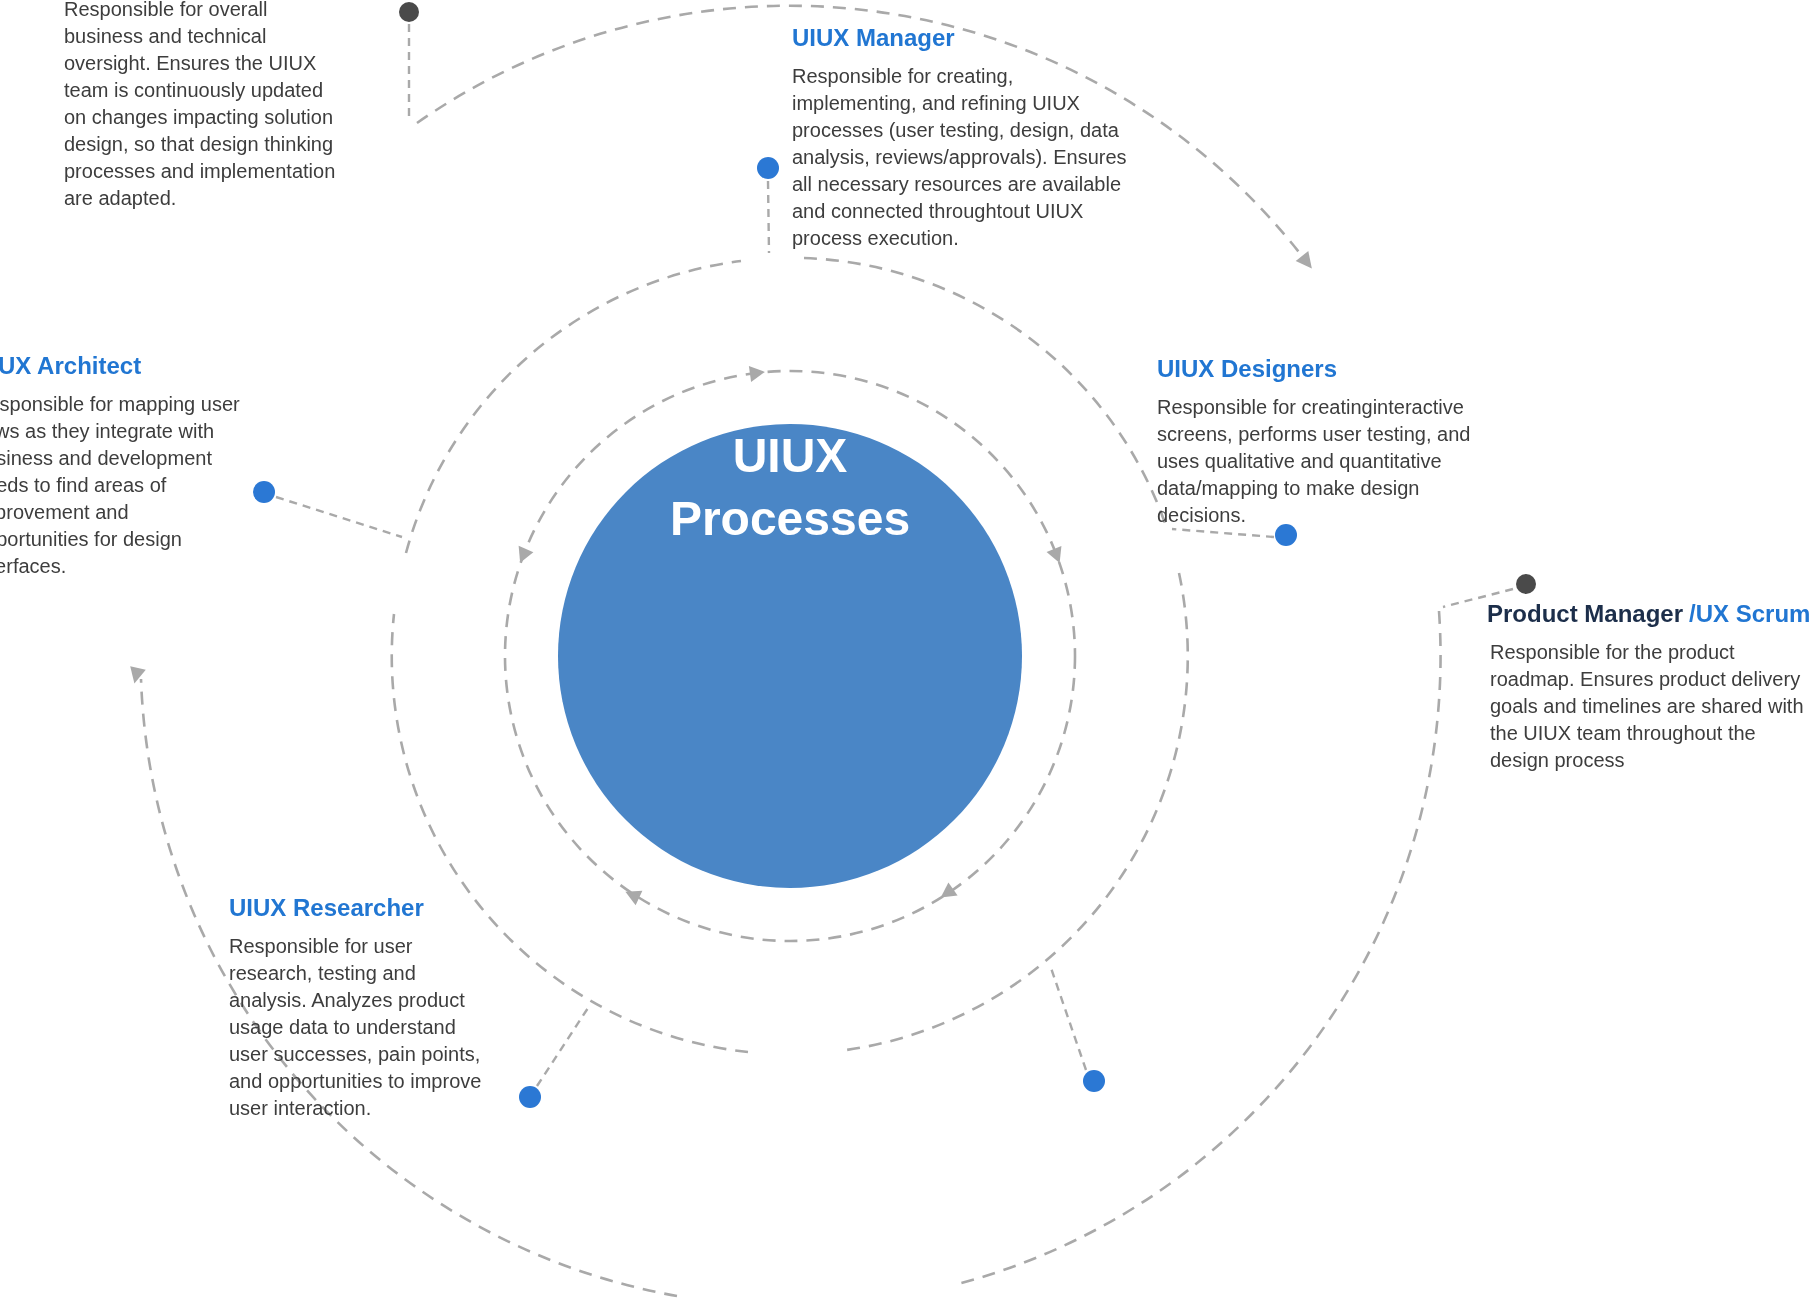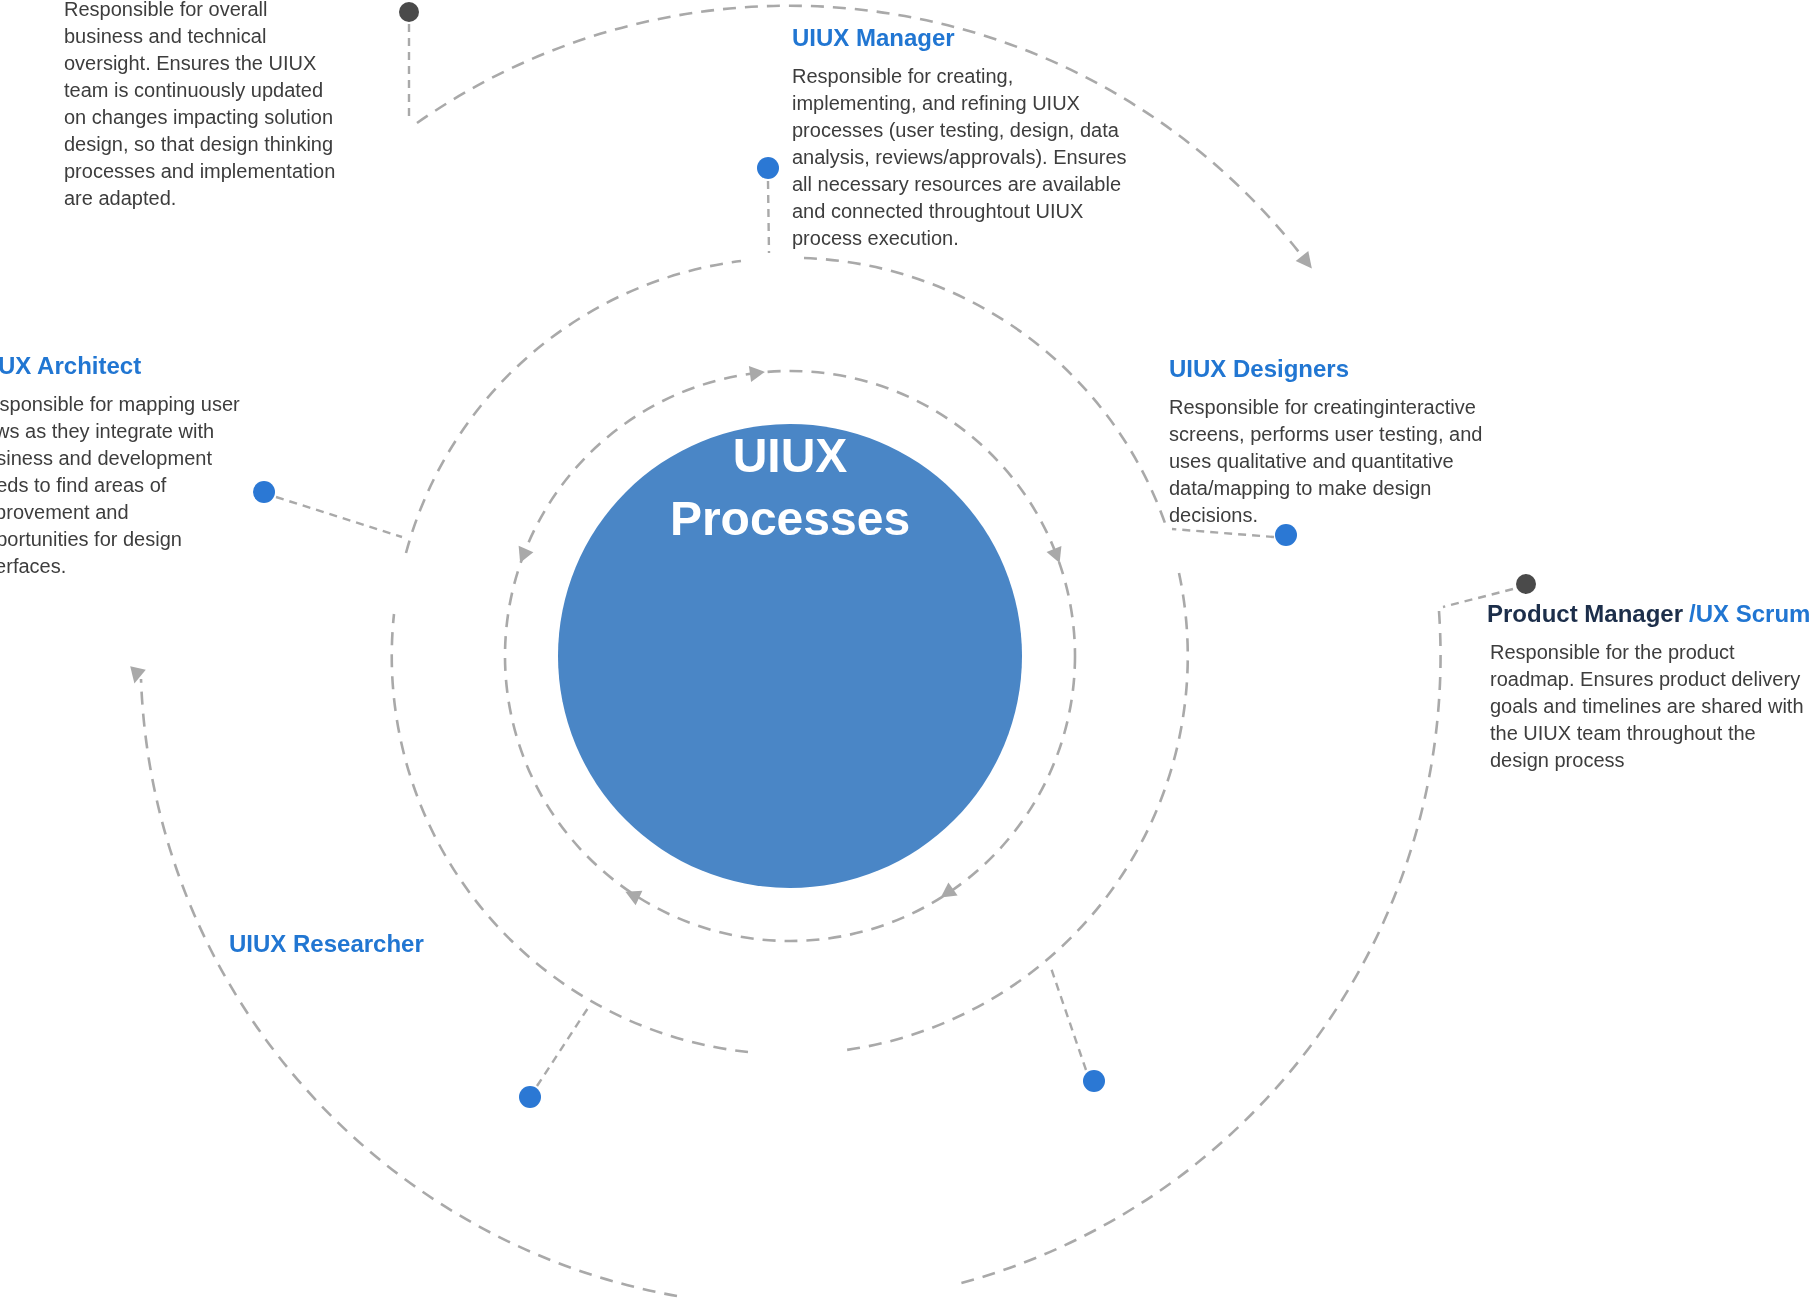--- a/index.html
+++ b/index.html
@@ -61,24 +61,24 @@
   .desc{
     font-size:20px;
     line-height:27px;
     color:var(--body-text);
     white-space:pre-line;
   }
 
   .role-top-left{left:64px;top:-4px;}
   .role-manager{left:792px;top:24px;}
   .role-architect{left:-26px;top:352px;}
-  .role-designers{left:1157px;top:355px;margin-left:12px;}
+  .role-designers{left:1157px;top:355px;}
   .role-product{left:1487px;top:600px;}
   .role-product .desc{margin-left:3px;}
-  .role-researcher{left:229px;top:894px;margin-top:36px;}
+  .role-researcher{left:229px;top:894px;}
   .role-developers{left:851px;top:1072px;}
 </style>
 </head>
 <body>
 
 <div class="canvas">
 
   <svg class="diagram-svg" width="1820" height="1302" viewBox="0 0 1820 1302">
 
     <circle class="dash-arc" cx="790" cy="656" r="285"></circle>
@@ -171,16 +171,23 @@
     </h2>
     <p class="desc">Responsible for the product
 roadmap. Ensures product delivery
 goals and timelines are shared with
 the UIUX team throughout the
 design process</p>
   </section>
 
   <section class="role role-researcher">
     <h2 class="role-title">UIUX Researcher</h2>
+    <p class="desc">Responsible for user
+research, testing and
+analysis. Analyzes product
+usage data to understand
+user successes, pain points,
+and opportunities to improve
+user interaction.</p>
   </section>
 
 
 </div>
 
 </body></html>

